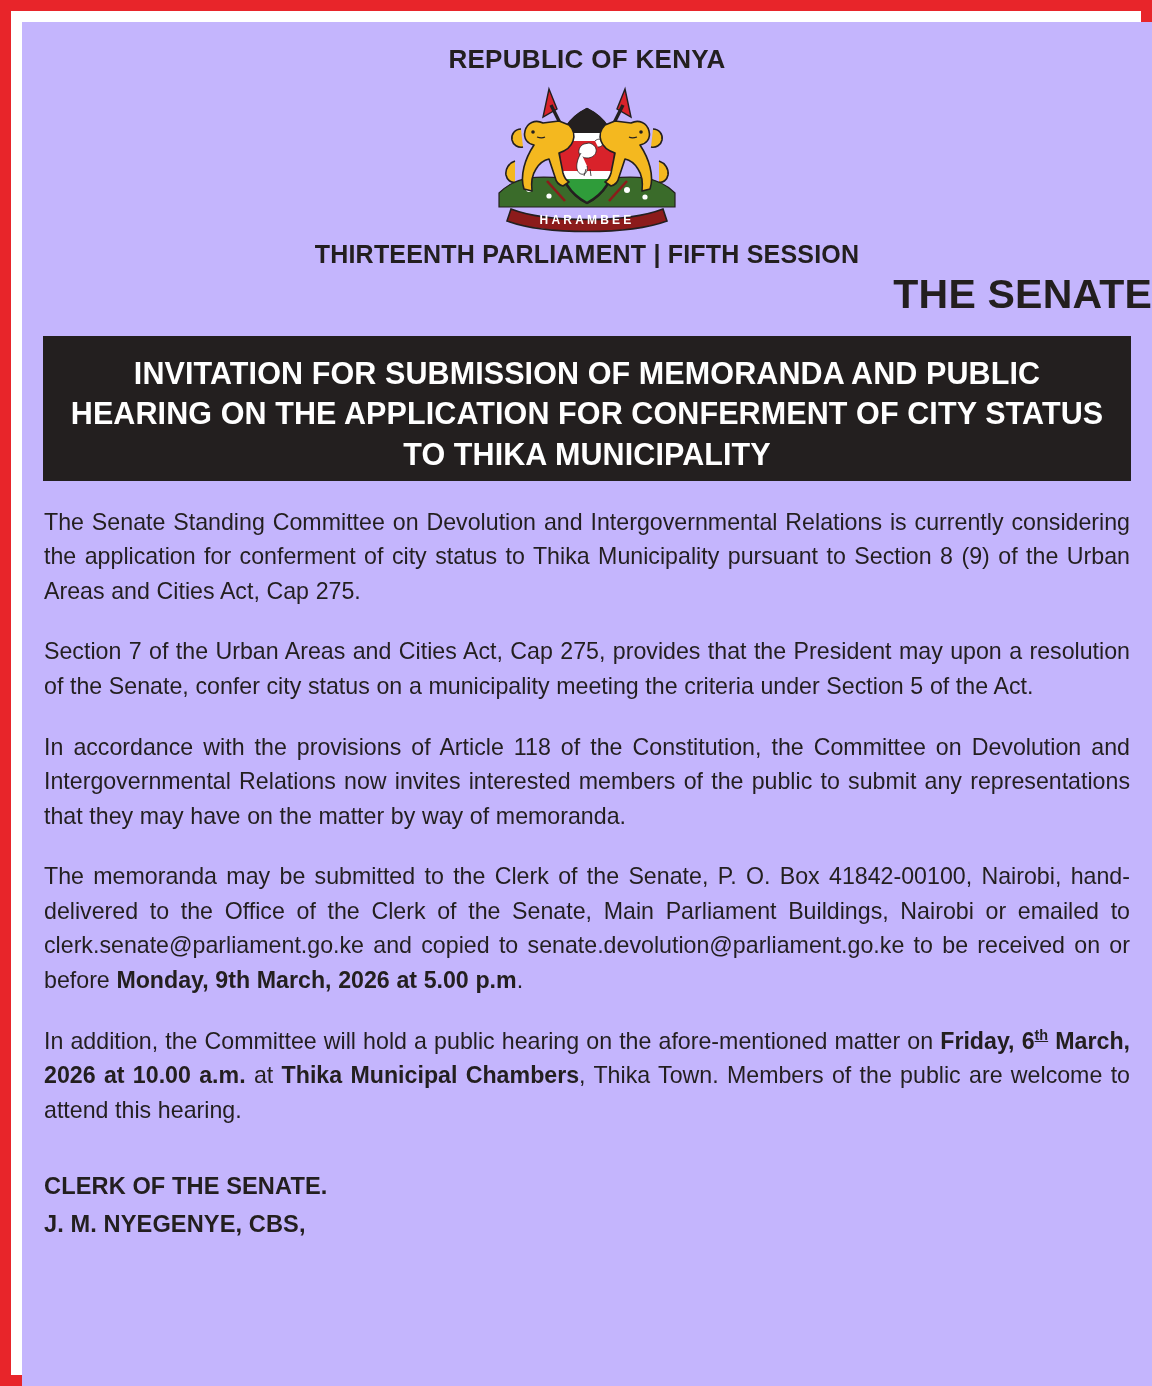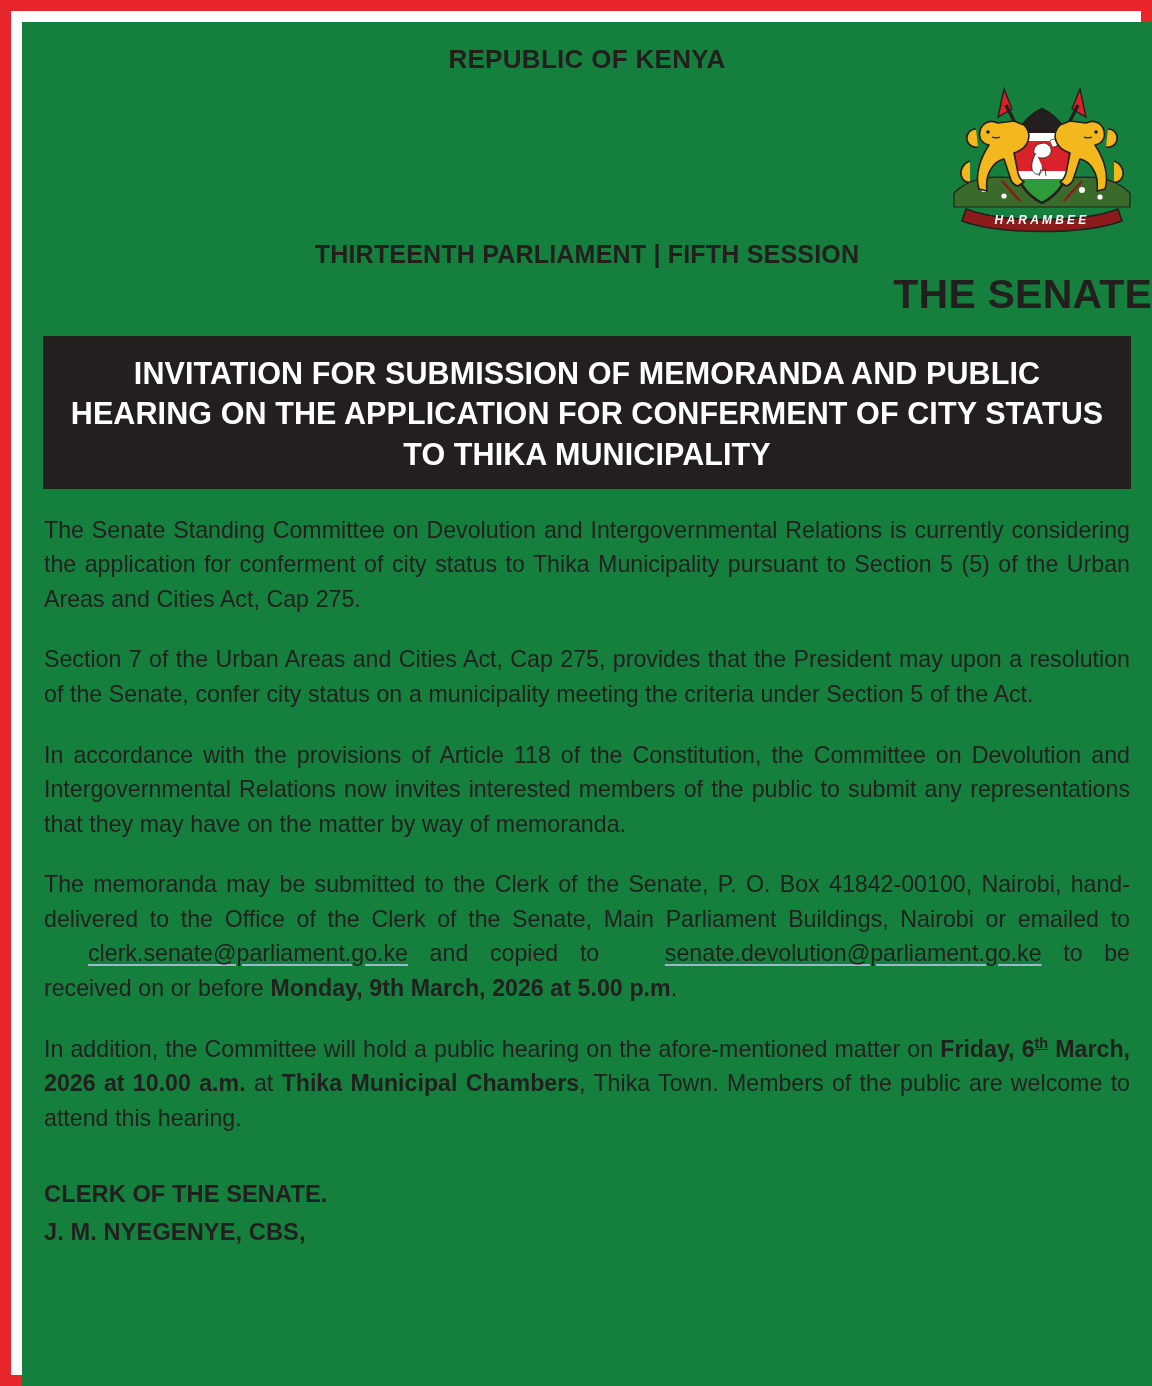--- a/index.html
+++ b/index.html
@@ -24,42 +24,41 @@
     border-left: 11px solid #e8252a;
     border-right: 11px solid #e8252a;
     border-bottom: 11px solid #e8252a;
   }
   .inner {
     position: absolute;
     left: 11px;
     top: 11px;
     width: 1130px;
     height: 1364px;
-    background: #15803d;
+    background: #c4b5fd;
     box-sizing: border-box;
     padding: 0;
   }
 
   
   .republic-title {
     text-align: center;
     font-weight: bold;
     font-size: 26px;
     letter-spacing: 0.3px;
     color: #231f1f;
     padding-top: 22px;
     font-stretch: condensed;
   }
   .coat-wrap {
     display: flex;
-    justify-content: flex-end;
+    justify-content: center;
     align-items: center;
     margin-top: 6px;
     height: 155px;
-    font-style: italic;
   }
   .coat-wrap svg { display: block; }
 
   .parliament-line {
     text-align: center;
     font-weight: bold;
     font-size: 25px;
     color: #231f1f;
     letter-spacing: 0.2px;
     margin-top: 4px;
@@ -73,21 +72,21 @@
     letter-spacing: 0.2px;
     margin-top: 2px;
   }
 
   
   .banner {
     margin: 18px 21px 0 21px;
     background: #231f1f;
     color: #ffffff;
     text-align: center;
-    padding: 17px 24px 15px 24px;
+    padding: 17px 24px 7px 24px;
     box-sizing: border-box;
   }
   .banner-text {
     font-weight: bold;
     font-size: 30.5px;
     line-height: 1.32;
     letter-spacing: 0.1px;
   }
 
   
@@ -100,26 +99,24 @@
     line-height: 1.49;
     color: #231f1f;
     text-align: justify;
     margin: 26px 0 0 0;
     word-spacing: 0.2px;
   }
   p.para:first-child { margin-top: 24px; }
 
   .b { font-weight: bold; }
   .email {
-    text-decoration: underline;
     text-decoration-color: #9fb6cc;
     text-decoration-thickness: 2px;
     text-underline-offset: 3px;
     color: #231f1f;
-    margin-left: 44px;
   }
   sup.ord {
     font-size: 0.62em;
     vertical-align: super;
     line-height: 0;
     font-weight: bold;
     text-decoration: underline;
   }
 
   .sign-block {
@@ -213,21 +210,21 @@
     <div class="parliament-line">THIRTEENTH PARLIAMENT | FIFTH SESSION</div>
 
     <div class="senate-line">THE SENATE</div>
 
     <div class="banner">
       <div class="banner-text">INVITATION FOR SUBMISSION OF MEMORANDA AND PUBLIC HEARING ON THE APPLICATION FOR CONFERMENT OF CITY STATUS TO THIKA  MUNICIPALITY</div>
     </div>
 
     <div class="body-wrap">
 
-      <p class="para">The Senate Standing Committee on Devolution and Intergovernmental Relations is currently considering the application for conferment of city status to Thika Municipality pursuant to Section 5 (5) of the Urban Areas and Cities Act, Cap 275.</p>
+      <p class="para">The Senate Standing Committee on Devolution and Intergovernmental Relations is currently considering the application for conferment of city status to Thika Municipality pursuant to Section 8 (9) of the Urban Areas and Cities Act, Cap 275.</p>
 
       <p class="para">Section 7 of the Urban Areas and Cities Act, Cap 275, provides that the President may upon a resolution of the Senate, confer city status on a municipality meeting the criteria under Section 5 of the Act.</p>
 
       <p class="para">In accordance with the provisions of Article 118 of the Constitution, the Committee on Devolution and Intergovernmental Relations now invites interested members of the public to submit any representations that they may have on the matter by way of memoranda.</p>
 
       <p class="para"><span>The memoranda may be submitted to the Clerk of the Senate, P. O. Box 41842-00100, Nairobi, hand-delivered to the Office of the Clerk of the Senate, Main Parliament Buildings, Nairobi or emailed to </span><span class="email">clerk.senate@parliament.go.ke</span><span> and copied to </span><span class="email">senate.devolution@parliament.go.ke</span><span> to be received on or before </span><span class="b">Monday, 9th March, 2026 at 5.00 p.m</span><span>.</span></p>
 
       <p class="para"><span>In addition, the Committee will hold a public hearing on the afore-mentioned matter on </span><span class="b">Friday, 6</span><sup class="ord">th</sup><span class="b"> March, 2026 at 10.00 a.m.</span><span> at </span><span class="b">Thika Municipal Chambers</span><span>, Thika Town.  Members of the public are welcome to attend this hearing.</span></p>
 
       <div class="sign-block">

